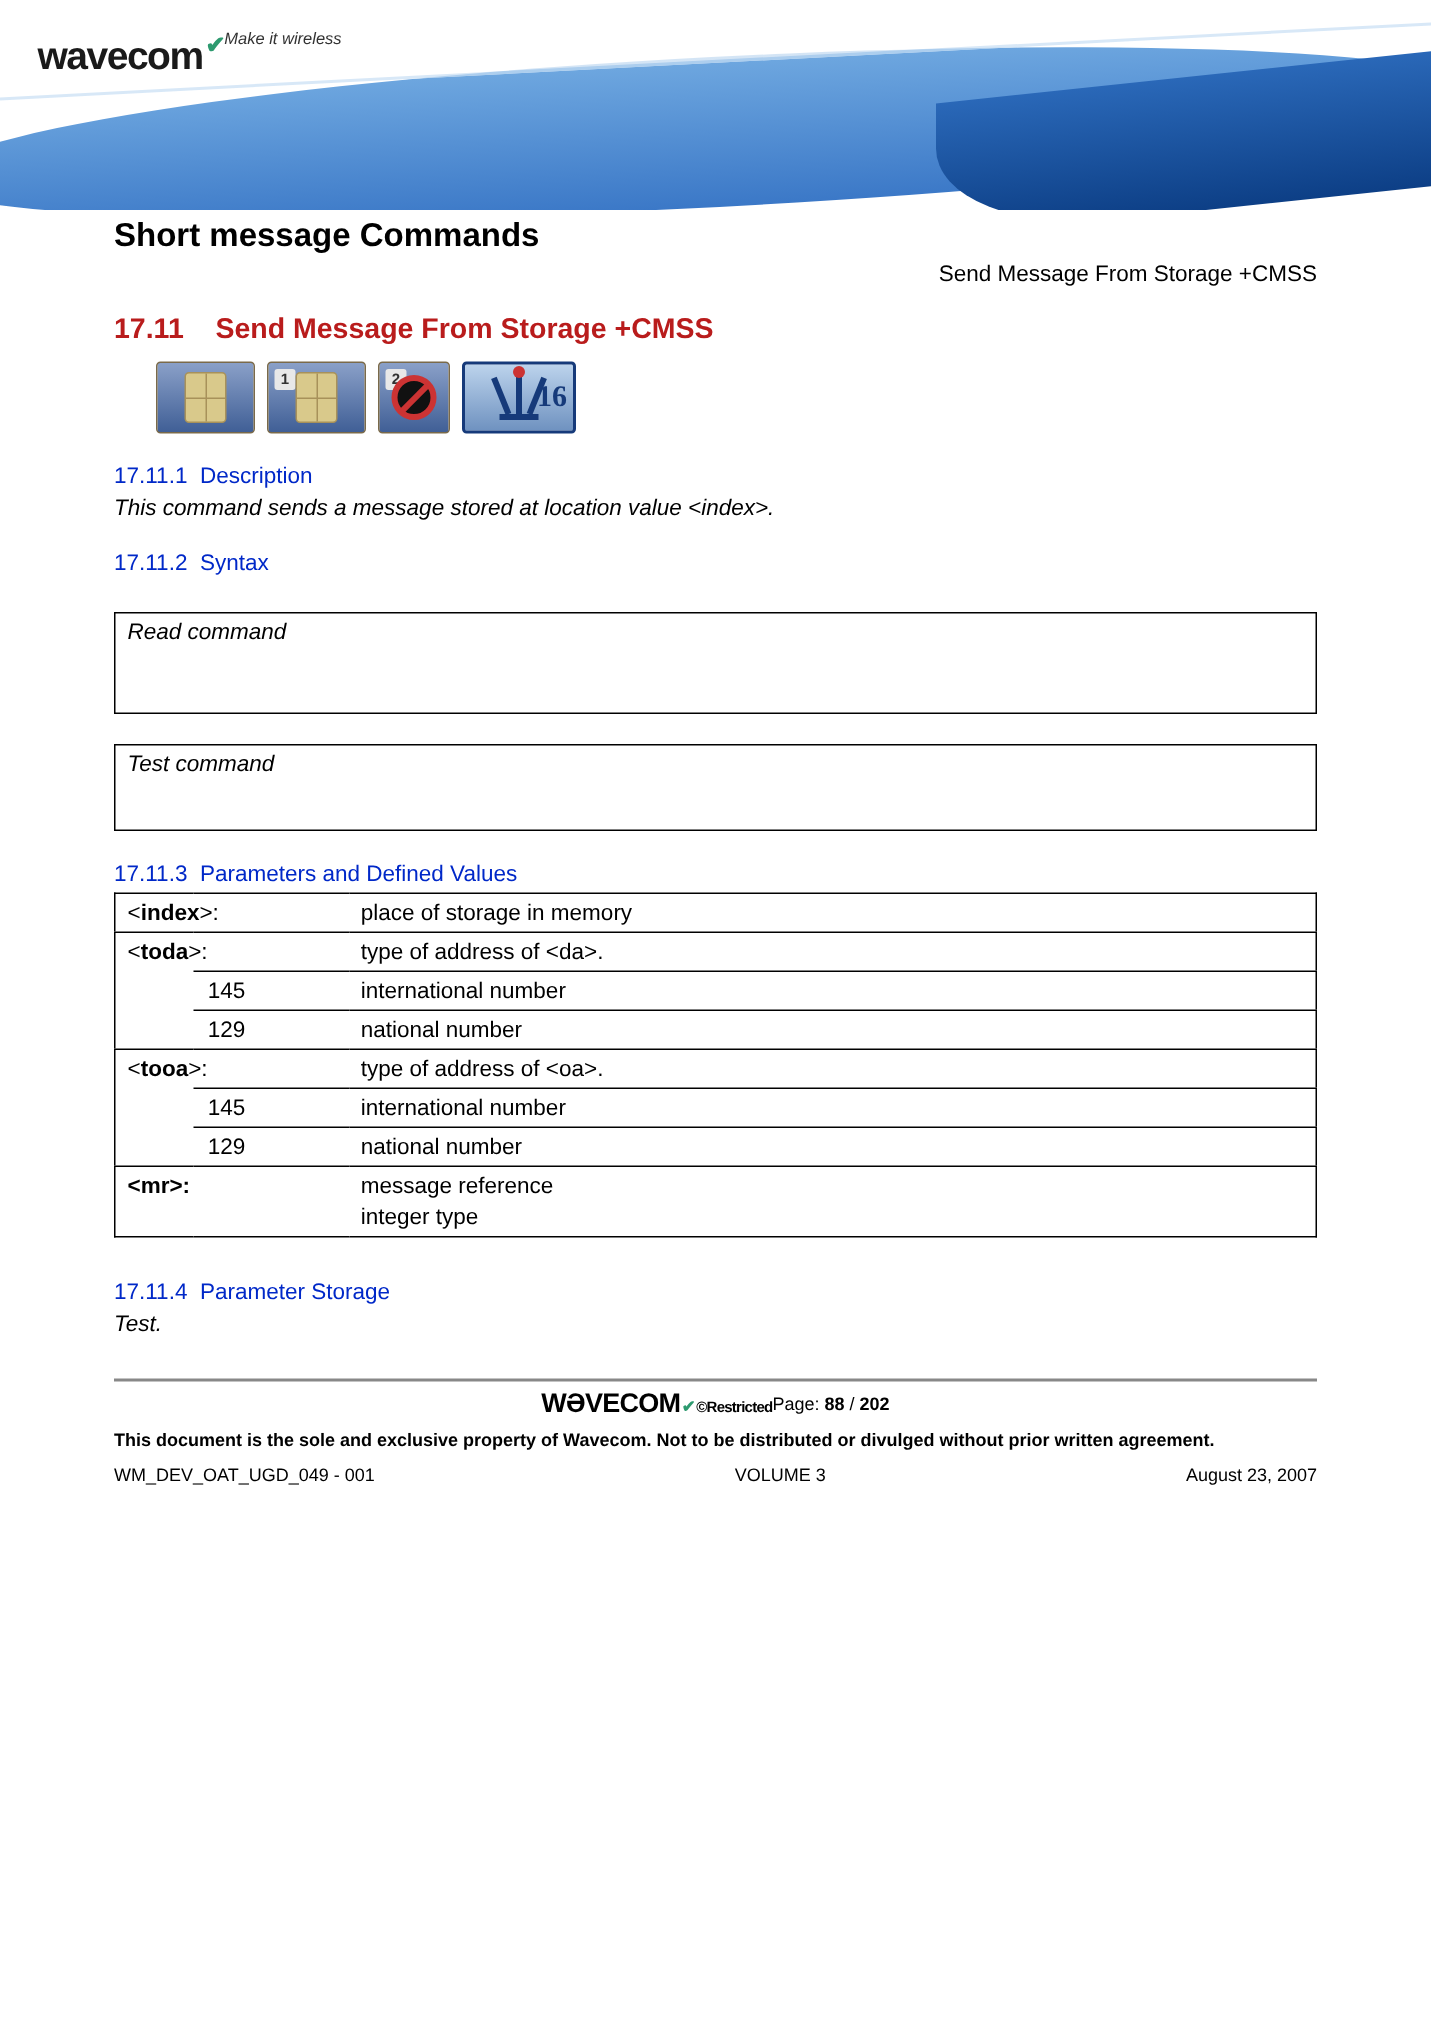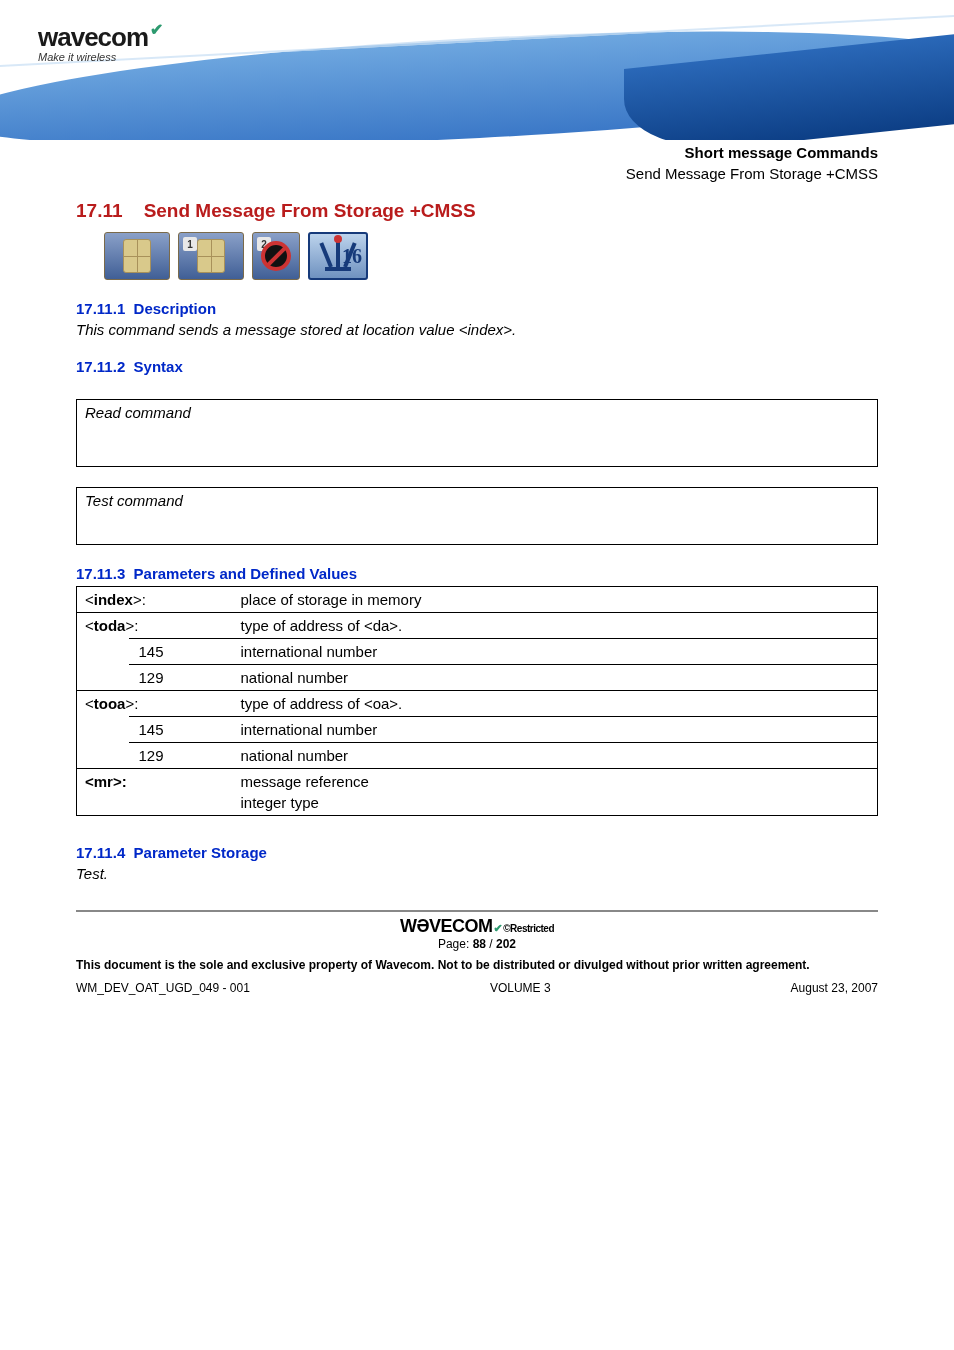--- a/index.html
+++ b/index.html
@@ -13,23 +13,23 @@
     position: relative;
   }
   .header-area {
     height: 140px;
     position: relative;
     overflow: hidden;
   }
   .logo {
     position: absolute;
     top: 22px;
-    left: 38px;
+    left: 25px;
     display: flex;
-    flex-direction: column;
+    flex-direction: row;
   }
   .logo-text {
     font-family: Arial, sans-serif;
     font-weight: 900;
     font-size: 26px;
     letter-spacing: -1px;
     color: #1a1a1a;
     display: flex;
     align-items: flex-start;
   }
@@ -69,41 +69,40 @@
     width: 360px; height: 90px;
     background: linear-gradient(180deg, #2a68b8 0%, #0d3f86 100%);
     border-bottom-left-radius: 120px 60px;
     transform: skewY(-6deg);
     z-index: -1;
   }
   .content {
     padding: 0 76px;
   }
   .chapter-title {
-    text-align: right;
     font-weight: bold;
-    font-size: 15px;
+    font-size: 22px;
     margin-top: 4px;
   }
   .chapter-subtitle {
     text-align: right;
     font-size: 15px;
     margin-top: 4px;
     margin-bottom: 18px;
   }
   .h-section {
     font-family: Arial Black, Arial, sans-serif;
     font-weight: 900;
     font-size: 19px;
     color: #b91c1c;
     margin-bottom: 10px;
   }
   .h-sub {
     font-family: Arial Black, Arial, sans-serif;
-    font-weight: 700;
+    font-weight: 400;
     font-size: 15px;
     color: #0028c8;
     margin-top: 20px;
     margin-bottom: 4px;
   }
   .icons-row {
     display: flex;
     gap: 8px;
     margin: 8px 0 12px 28px;
   }
@@ -165,21 +164,21 @@
     border: 4px solid #c33;
     position: relative;
   }
   .nosign-circle::after {
     content: "";
     position: absolute; top: 45%; left: -2px; right: -2px;
     border-top: 4px solid #c33;
     transform: rotate(-45deg);
   }
   .icon-16 {
-    width: 60px; height: 48px;
+    width: 76px; height: 48px;
     background: linear-gradient(180deg,#bcd3ec,#6f92c0);
     border: 2px solid #163a7a;
     border-radius: 3px;
     position: relative;
     display: flex; align-items: center; justify-content: center;
   }
   .ant {
     width: 26px; height: 30px; position: relative;
     border-bottom: 4px solid #163a7a;
   }
@@ -234,21 +233,20 @@
     border-top: none;
   }
   .col-key { width: 156px; }
   .footer-line {
     border-top: 2px solid #888;
     margin-top: 28px;
     padding-top: 4px;
     display: flex;
     justify-content: center;
     align-items: center;
-    flex-direction: column;
   }
   .wlogo {
     font-family: Arial Black, Arial, sans-serif;
     font-weight: 900;
     font-size: 18px;
     letter-spacing: -0.5px;
     display: flex; align-items: baseline;
   }
   .wlogo .sw { color: #2d9a6f; font-size: 11px; margin-left: 1px; }
   .wlogo .rest { font-size: 10px; font-weight: bold; margin-left: 1px; }

